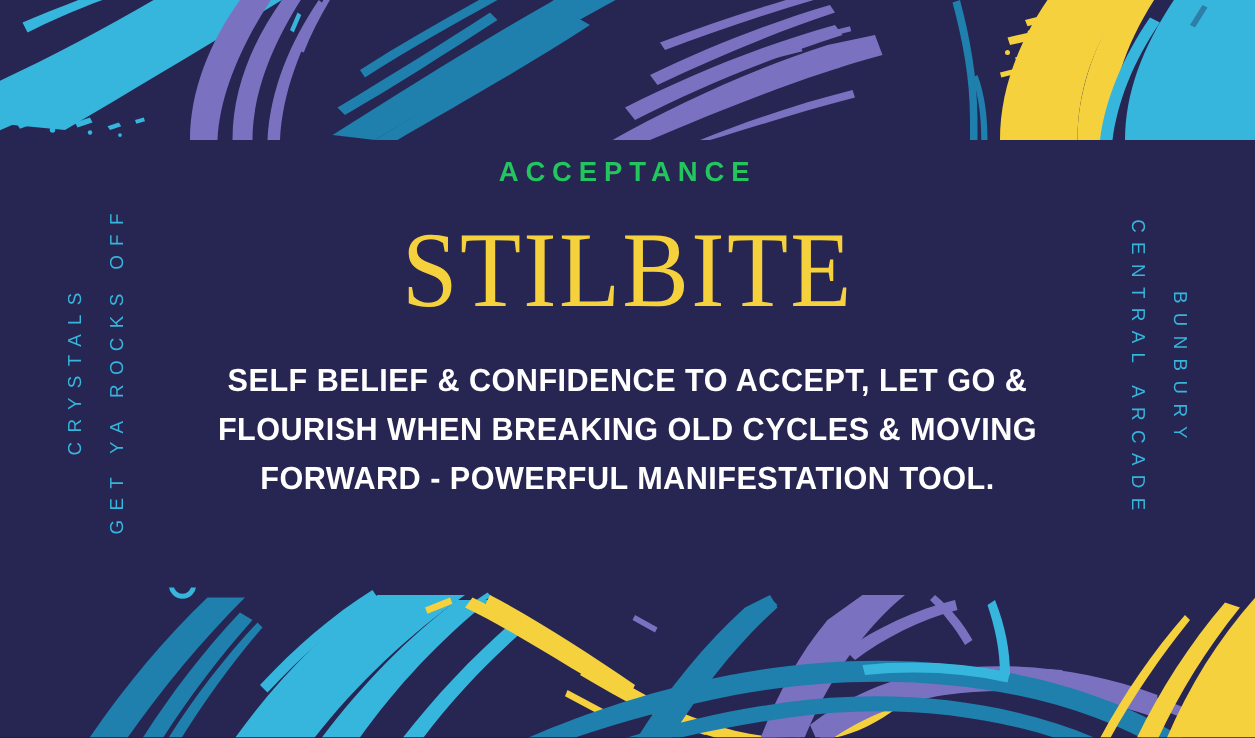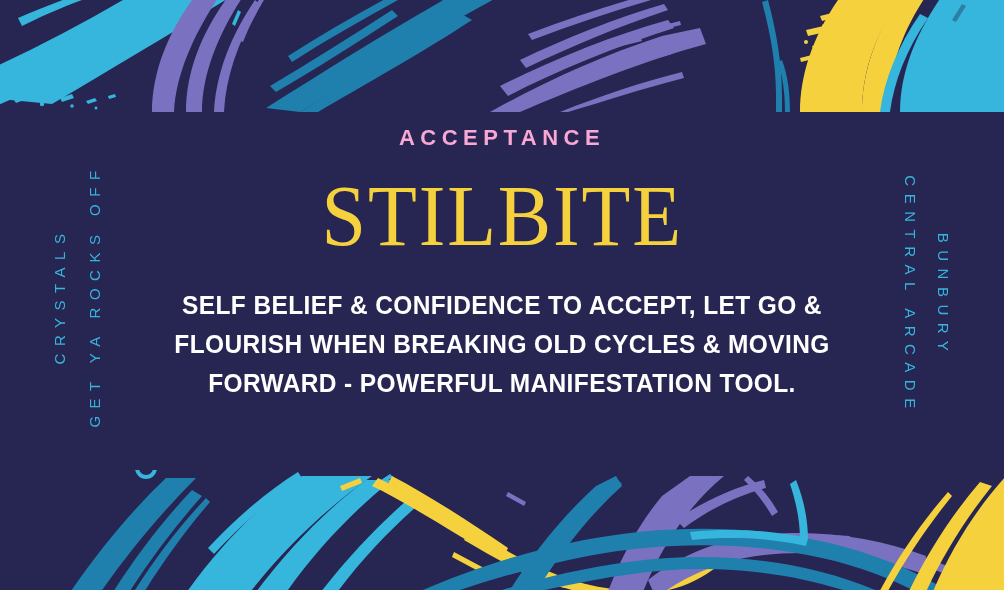--- a/index.html
+++ b/index.html
@@ -63,21 +63,21 @@
     top: 112px;
     height: 366px;
     display: flex;
     flex-direction: column;
     align-items: center;
     justify-content: flex-start;
     text-align: center;
   }
   #eyebrow {
     margin-top: 15px;
-    color: #f9a8d4;
+    color: #22c55e;
     font-size: 22px;
     font-weight: bold;
     letter-spacing: 5.5px;
     line-height: 1;
   }
   #title {
     margin-top: 28px;
     color: #f5d13d;
     font-family: "Liberation Serif", serif;
     font-size: 86px;

